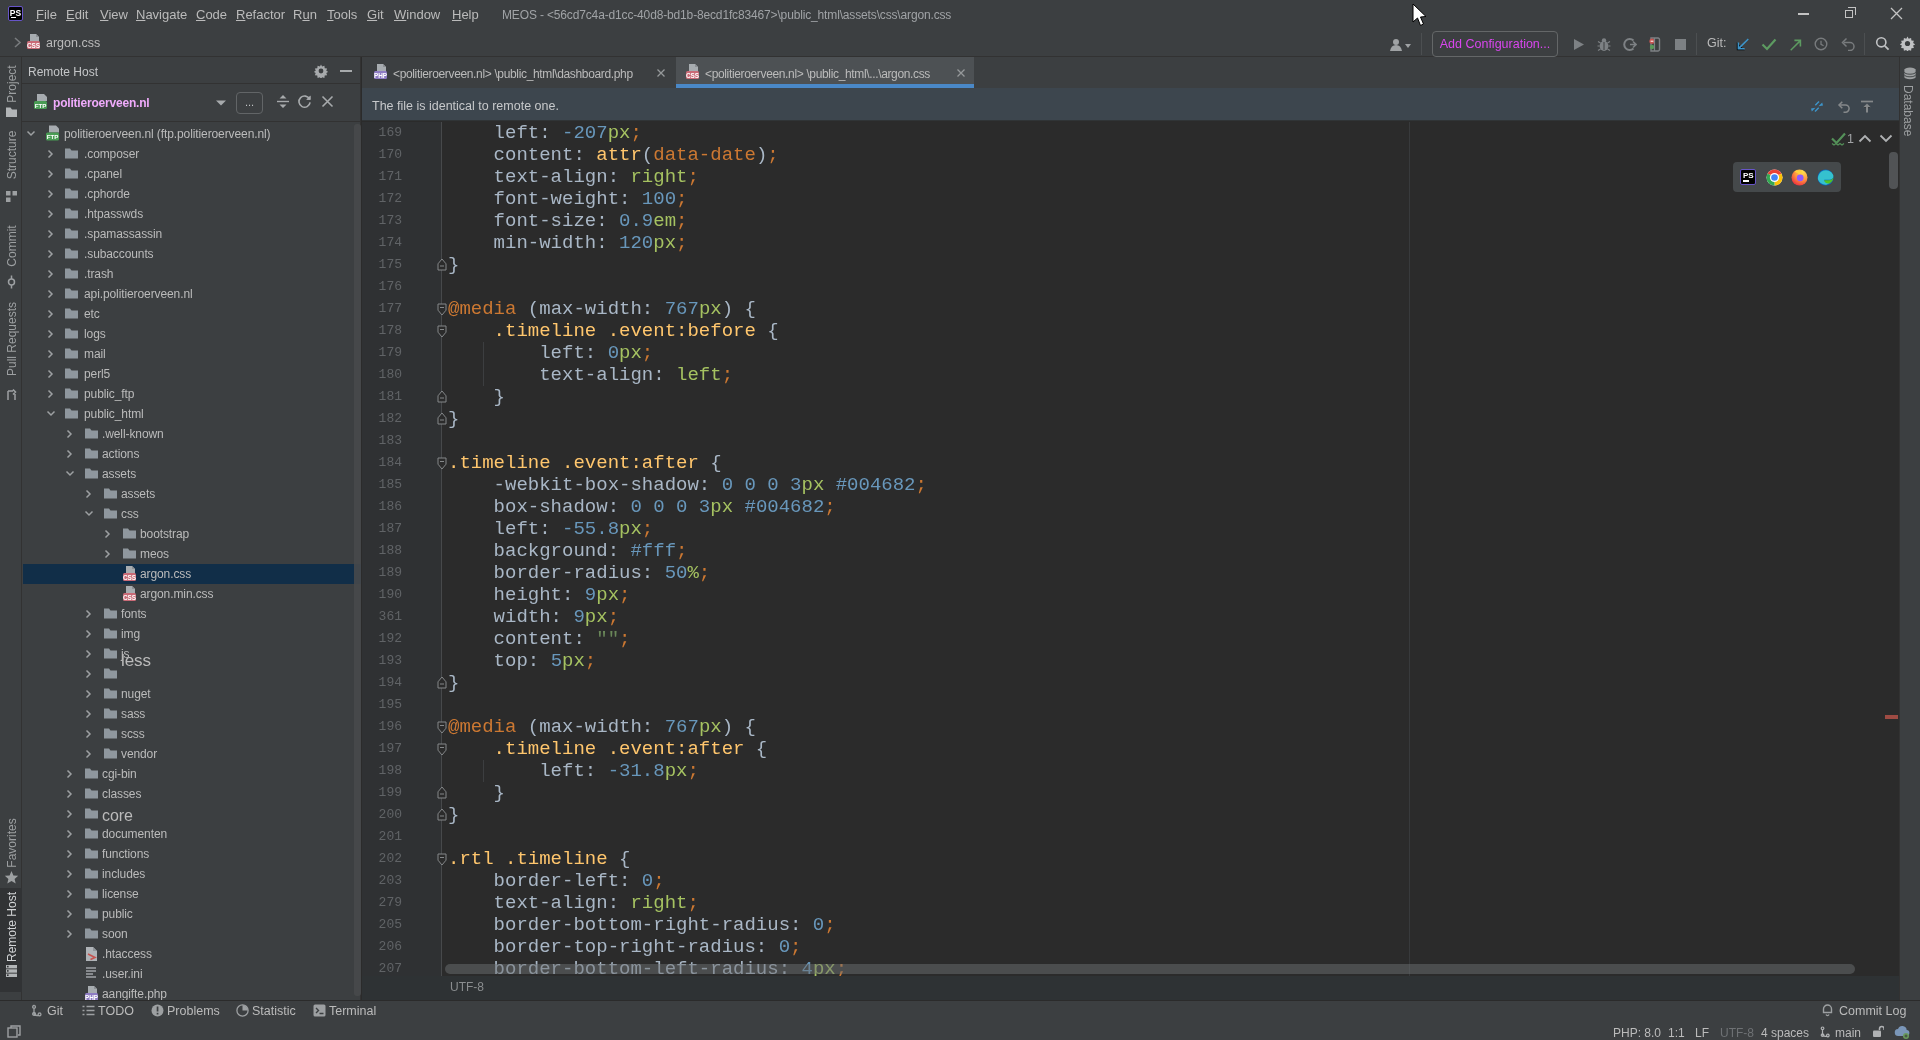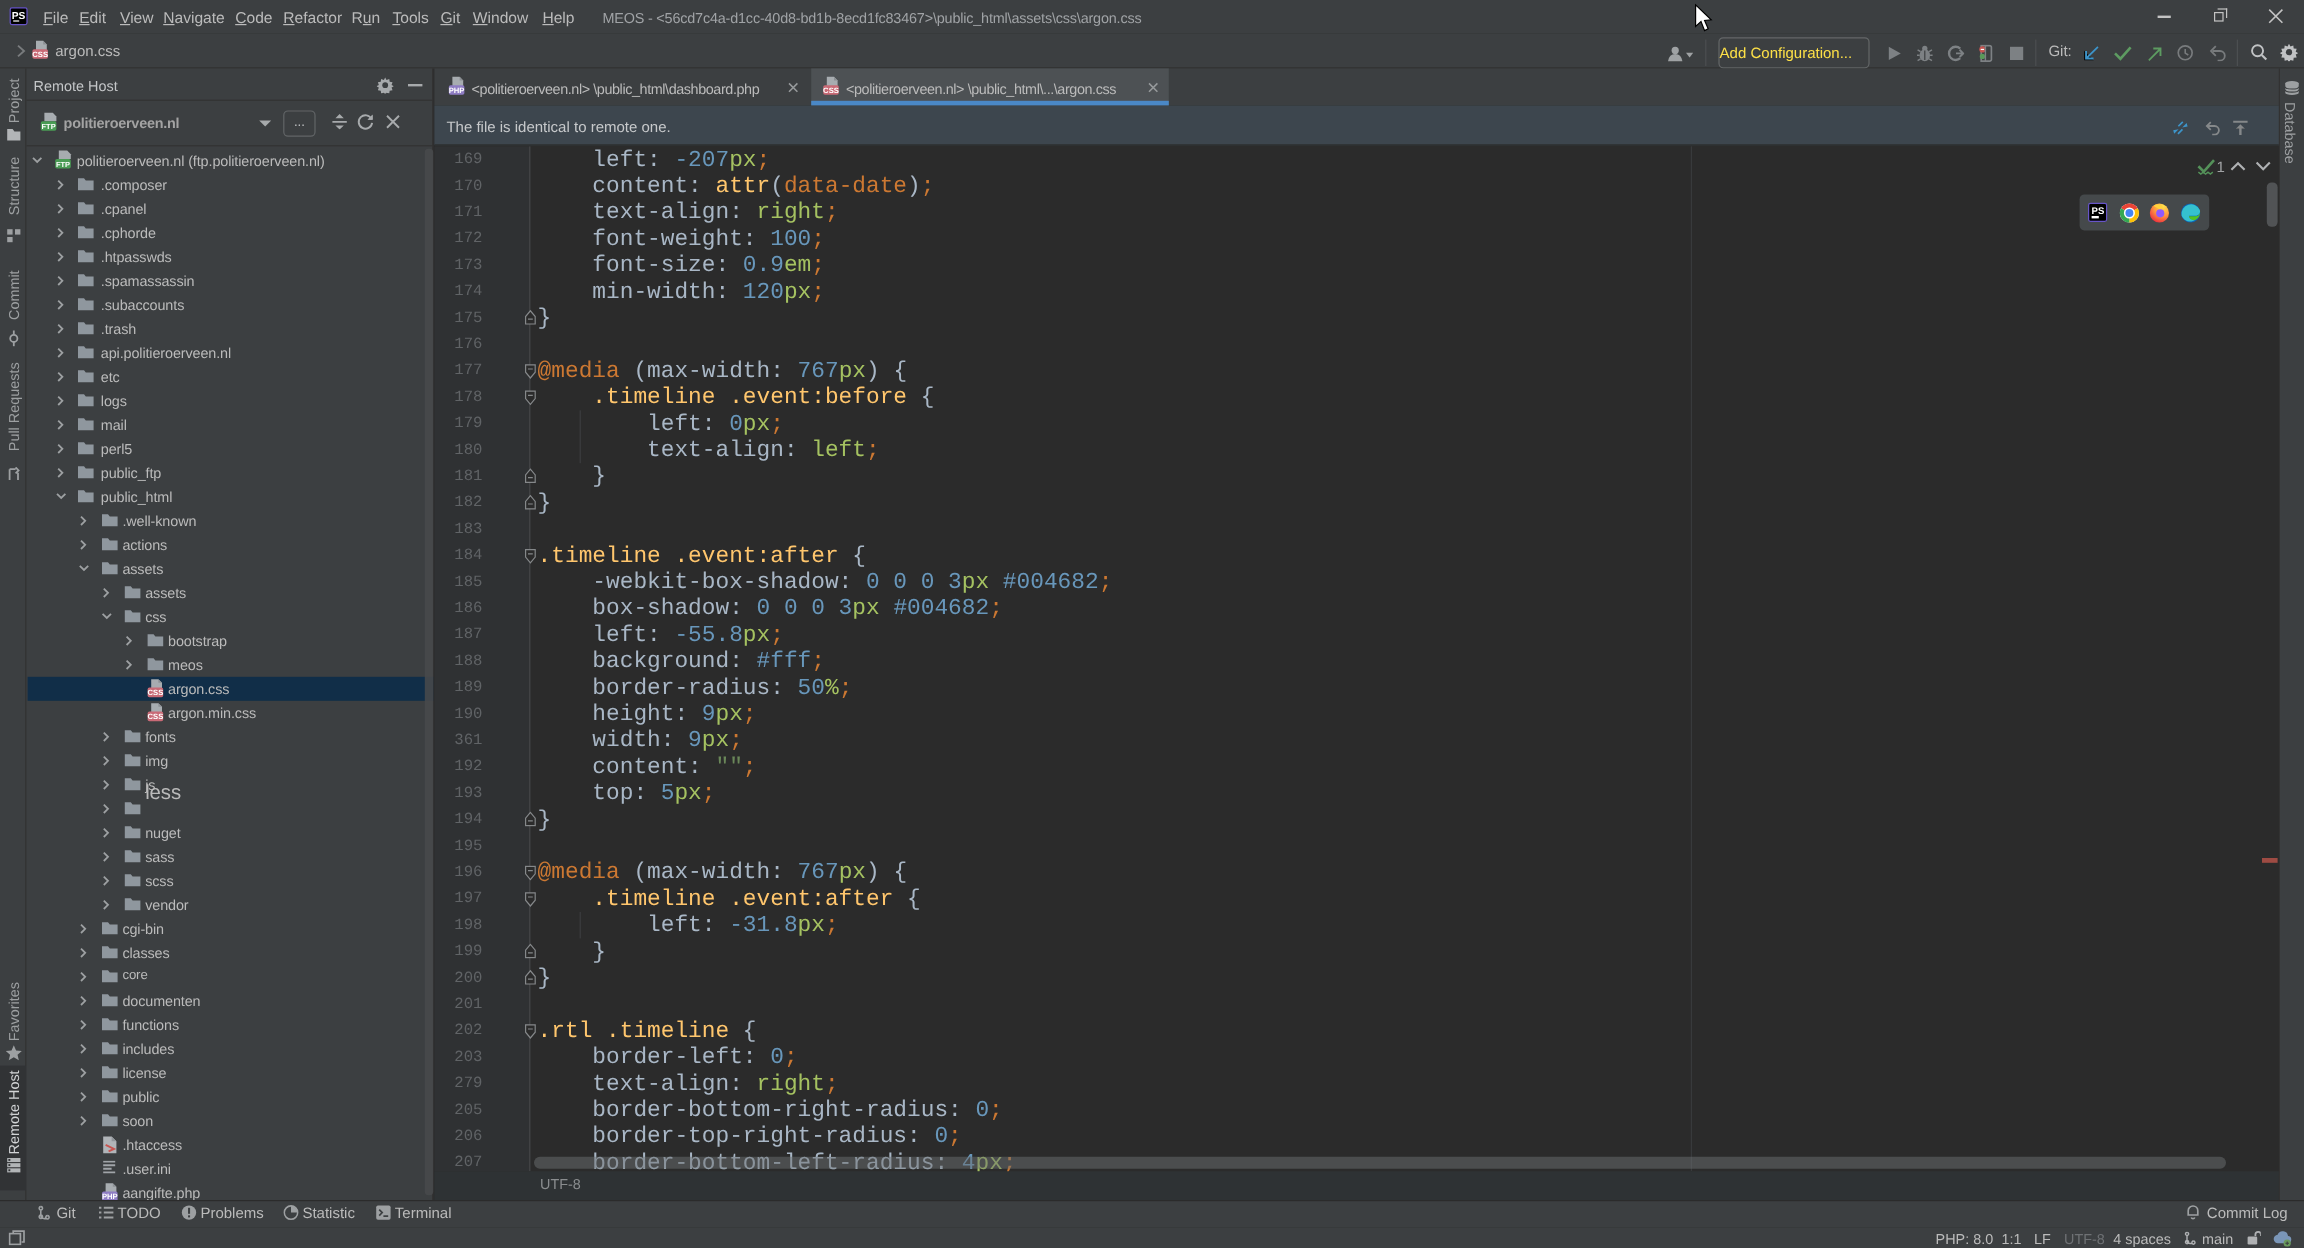--- a/index.html
+++ b/index.html
@@ -46,21 +46,21 @@
 <rect x="1" y="8" width="13" height="8" rx="1.5" fill="#c96a76"></rect>
 <text x="7.5" y="14.5" font-size="6.4" font-family="Liberation Sans" font-weight="bold" fill="#fff" text-anchor="middle">CSS</text>
   </svg>
 <div class="abs ui" style="left:46px;top:36px;font-size:12.5px">argon.css</div>
 <svg class="abs" style="left:1388px;top:37px" width="26" height="16">
 <circle cx="8" cy="5" r="3" fill="#9fa2a4"></circle>
     <path d="M2 14 q1 -6 6 -6 q5 0 6 6 z" fill="#9fa2a4"></path>
 <path d="M17 7 l6 0 l-3 4 z" fill="#9fa2a4"></path>
   </svg>
 <div class="abs" style="left:1421px;top:33px;width:1px;height:22px;background:#4c4f51"></div>
-<div class="abs" style="left:1432px;top:31px;width:126px;height:26px;border:1px solid #646768;border-radius:4px;color:#fde047;font-size:12.5px;line-height:24px">Add Configuration...</div>
+<div class="abs" style="left:1432px;top:31px;width:126px;height:26px;border:1px solid #646768;border-radius:4px;color:#d946ef;font-size:12.5px;text-align:center;line-height:24px">Add Configuration...</div>
 <svg class="abs" style="left:1572px;top:38px" width="13" height="13">
     <path d="M2 1 L12 6.5 L2 12 Z" fill="#7d8184"></path>
   </svg>
 <svg class="abs" style="left:1597px;top:37px" width="14" height="15">
 <ellipse cx="7" cy="9" rx="4.4" ry="5" fill="#7d8184"></ellipse>
     <circle cx="7" cy="3.4" r="2.2" fill="#7d8184"></circle>
 <path d="M1 4.5 L3.5 6 M13 4.5 L10.5 6 M0.5 9 L2.6 9 M13.5 9 L11.4 9 M1 13.5 L3.5 12 M13 13.5 L10.5 12" stroke="#7d8184" stroke-width="1.2"></path>
 <path d="M7 5 v8" stroke="#3c3f41" stroke-width="1"></path>
   </svg>
 <svg class="abs" style="left:1622px;top:37px" width="15" height="15">
@@ -168,21 +168,21 @@
 <path d="M7 0.5 l1.1 2.1 2.3-0.8 0.3 2.4 2.4 0.3-0.8 2.3 2.1 1.1-2.1 1.1 0.8 2.3-2.4 0.3-0.3 2.4-2.3-0.8-1.1 2.1-1.1-2.1-2.3 0.8-0.3-2.4-2.4-0.3 0.8-2.3-2.1-1.1 2.1-1.1-0.8-2.3 2.4-0.3 0.3-2.4 2.3 0.8 z" fill="#a7aaac"></path>
 <circle cx="7" cy="7" r="2.4" fill="#3c3f41"></circle>
   </svg>
 <div class="abs" style="left:340px;top:70px;width:12px;height:1.6px;background:#a7aaac"></div>
 <div class="abs" style="left:22px;top:83px;width:339px;height:1px;background:#323232"></div>
 <svg class="abs" style="left:32px;top:93px" width="17" height="17">
 <path d="M5 1 h7 l3 3 v4 h-10 z" fill="#a7acb0"></path>
 <rect x="2" y="8" width="13" height="8" rx="1.5" fill="#499c54"></rect>
 <text x="8.5" y="14.5" font-size="6.2" font-family="Liberation Sans" font-weight="bold" fill="#fff" text-anchor="middle">FTP</text>
   </svg>
-<div class="abs ui" style="left:53px;top:96px;font-weight:bold;font-size:12px;letter-spacing:-0.2px;color:#a3a3a3">politieroerveen.nl</div>
+<div class="abs ui" style="left:53px;top:96px;font-weight:bold;font-size:12px;letter-spacing:-0.2px;color:#f0abfc">politieroerveen.nl</div>
 <svg class="abs" style="left:215px;top:99px" width="12" height="8">
     <path d="M1 1.5 L6 6.5 L11 1.5 Z" fill="#a7aaac"></path>
   </svg>
 <div class="abs" style="left:236px;top:92px;width:27px;height:22px;border:1px solid #626567;border-radius:4px;color:#c0c2c4;font-size:11px;text-align:center;line-height:18px">...</div>
 <svg class="abs" style="left:276px;top:95px" width="14" height="13">
     <path d="M1 6.5 h12" stroke="#a7aaac" stroke-width="1.4"></path>
     <path d="M7 0 L7 3 M4.2 3.2 L7 0.4 L9.8 3.2" stroke="#a7aaac" stroke-width="0" fill="none"></path>
     <path d="M3.5 3.5 L7 0 L10.5 3.5 z M3.5 9.5 L7 13 L10.5 9.5 z" fill="#a7aaac"></path>
   </svg>
 <svg class="abs" style="left:297px;top:94px" width="15" height="15">
@@ -434,21 +434,21 @@
 <svg class="abs" style="left:84px;top:787px" width="15" height="13">
     <path d="M1 1.5 h5 l1.5 2 H14 v8 H1 z" fill="#8f979e"></path>
   </svg>
 <div class="abs ui" style="left:102px;top:787px;font-size:12px;letter-spacing:-0.1px">classes</div>
 <svg class="abs" style="left:66px;top:809px" width="7" height="10">
     <path d="M1.5 1.5 L5 5 L1.5 8.5" stroke="#9da0a2" stroke-width="1.5" fill="none"></path>
   </svg>
 <svg class="abs" style="left:84px;top:807px" width="15" height="13">
     <path d="M1 1.5 h5 l1.5 2 H14 v8 H1 z" fill="#8f979e"></path>
   </svg>
-<div class="abs ui" style="left:102px;top:807px;font-size:11px;letter-spacing:-0.1px">core</div>
+<div class="abs ui" style="left:102px;top:807px;font-size:16px;letter-spacing:-0.1px">core</div>
 <svg class="abs" style="left:66px;top:829px" width="7" height="10">
     <path d="M1.5 1.5 L5 5 L1.5 8.5" stroke="#9da0a2" stroke-width="1.5" fill="none"></path>
   </svg>
 <svg class="abs" style="left:84px;top:827px" width="15" height="13">
     <path d="M1 1.5 h5 l1.5 2 H14 v8 H1 z" fill="#8f979e"></path>
   </svg>
 <div class="abs ui" style="left:102px;top:827px;font-size:12px;letter-spacing:-0.1px">documenten</div>
 <svg class="abs" style="left:66px;top:849px" width="7" height="10">
     <path d="M1.5 1.5 L5 5 L1.5 8.5" stroke="#9da0a2" stroke-width="1.5" fill="none"></path>
   </svg>

